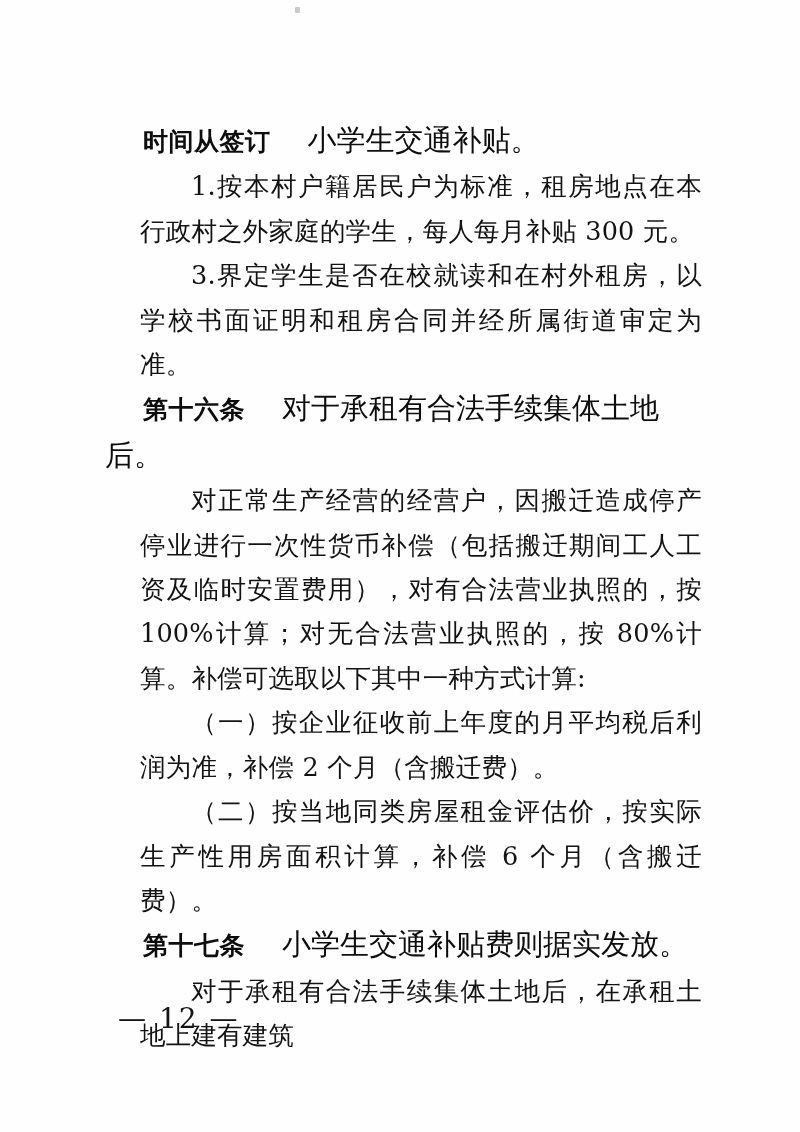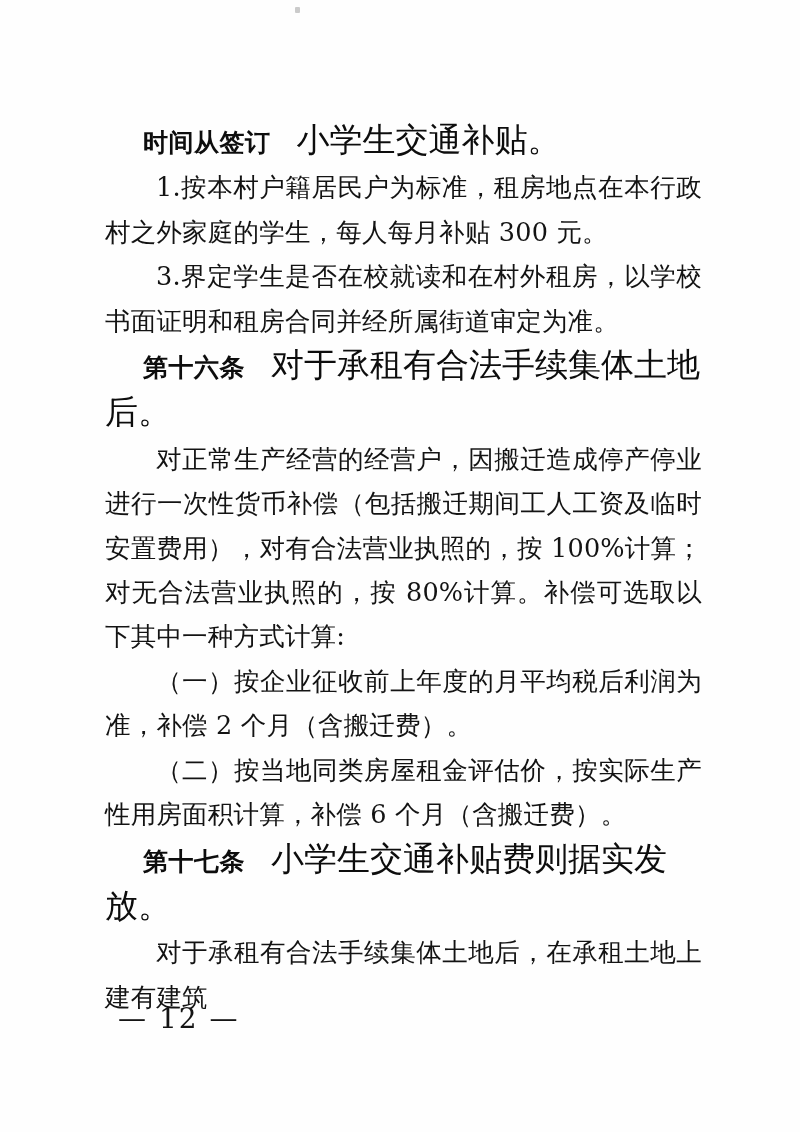--- a/index.html
+++ b/index.html
@@ -53,42 +53,43 @@
     text-justify: inter-ideograph;
     font-family: "DejaVu Serif", "Liberation Serif", serif;
     font-weight: 400;
     color: #131313;
     white-space: normal;
   }
 
   
   .para.indent {
     text-indent: 51px;
+    margin-left: 35px;
   }
 
   
   .article-line {
     margin: 0;
     font-size: 25.5px;
     line-height: 44.4px;
     text-indent: 38px;
     text-align: left;
     color: #0d0d0d;
   }
   .article-label {
     font-weight: 700;
     font-family: "DejaVu Sans", "Liberation Sans", sans-serif;
     font-size: 25px;
     letter-spacing: 0.5px;
   }
   .article-title {
     font-weight: 400;
     font-family: "DejaVu Serif", "Liberation Serif", serif;
-    font-size: 33px;
-    margin-left: 26px;
+    font-size: 29px;
+    margin-left: 37px;
   }
 
   #page-number {
     position: absolute;
     left: 118px;
     top: 1006px;
     font-size: 28px;
     line-height: 26px;
     letter-spacing: 2px;
     font-family: "DejaVu Serif", "Liberation Serif", serif;

